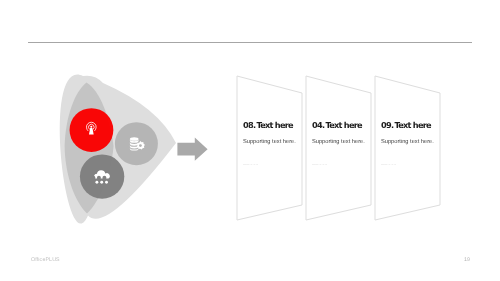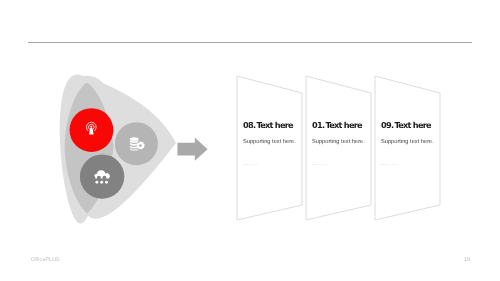--- a/index.html
+++ b/index.html
@@ -82,21 +82,21 @@
     </g>
     <g>
       <path d="M 375 76 L 440 93 L 440 205 L 375 220 Z" fill="#ffffff" stroke="#dddddd" stroke-width="1"></path>
     </g>
   </svg>
 
   <div class="ptxt panel-title" style="left:243px;top:120px"><span class="num">08.</span><span> Text here</span></div>
   <div class="ptxt panel-sub" style="left:243px;top:139px">Supporting text here.</div>
   <div class="ptxt panel-tiny" style="left:243px;top:162px">—— – – –</div>
 
-  <div class="ptxt panel-title" style="left:312px;top:120px"><span class="num">01.</span><span> Text here</span></div>
+  <div class="ptxt panel-title" style="left:312px;top:120px"><span class="num">04.</span><span> Text here</span></div>
   <div class="ptxt panel-sub" style="left:312px;top:139px">Supporting text here.</div>
   <div class="ptxt panel-tiny" style="left:312px;top:162px">—— – – –</div>
 
   <div class="ptxt panel-title" style="left:381px;top:120px"><span class="num">09.</span><span> Text here</span></div>
   <div class="ptxt panel-sub" style="left:381px;top:139px">Supporting text here.</div>
   <div class="ptxt panel-tiny" style="left:381px;top:162px">—— – – –</div>
 
   <div class="footer-left">OfficePLUS</div>
   <div class="footer-right">19</div>
 </div>

